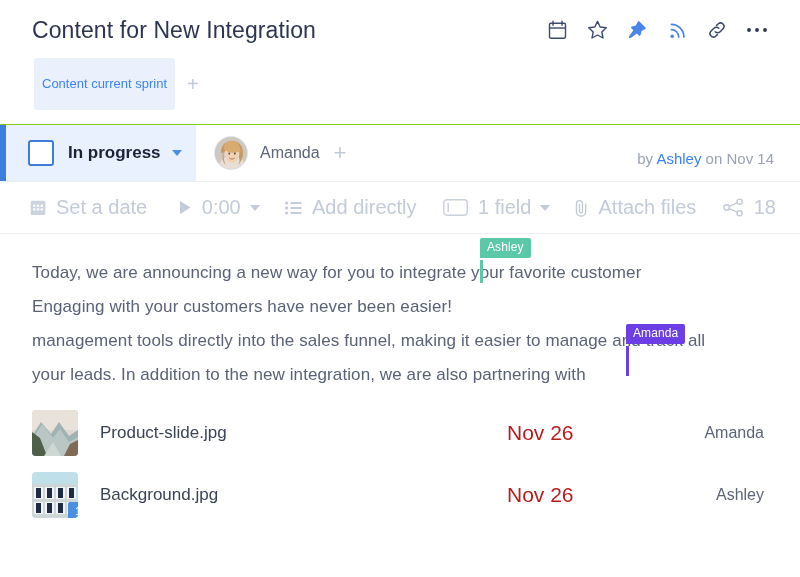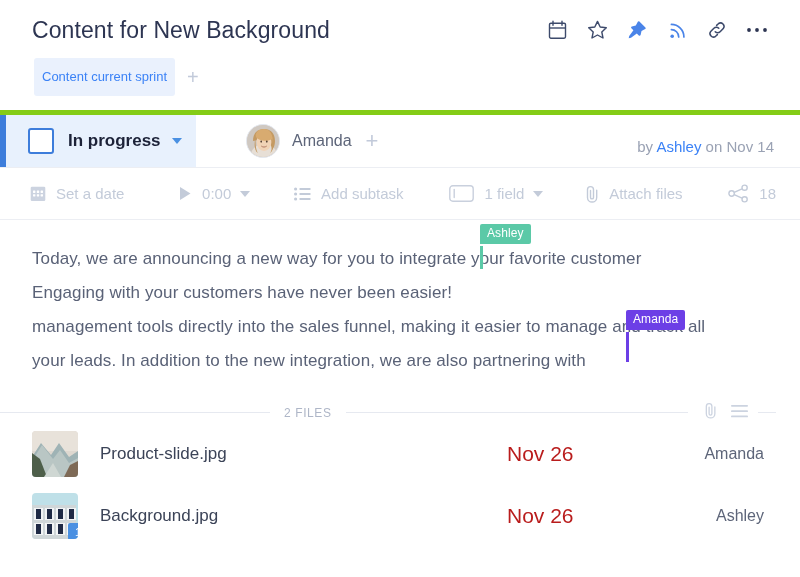--- a/index.html
+++ b/index.html
@@ -18,28 +18,28 @@
     font-size: 23px; color:#2d3552; font-weight:400;
     letter-spacing:0.1px; line-height:32px; white-space:nowrap;
   }
   .header-icons { display:flex; align-items:center; gap:18px; padding-top:5px; padding-right:8px;}
   .hicon { width:22px; height:22px; display:flex; align-items:center; justify-content:center; cursor:pointer; }
   .hicon svg { display:block; }
 
   .tags-row { display:flex; align-items:center; gap:6px; margin-top:12px; margin-left:2px;}
   .tag-chip {
     background:#eaf1fd; color:#3b82f6; font-size:13px;
-    padding:12px 8px; border-radius:3px; line-height:14px; cursor:pointer;
+    padding:19px 8px; border-radius:3px; line-height:14px; cursor:pointer;
   }
   .tag-add { color:#c2cada; font-size:20px; line-height:14px; padding:0 6px; cursor:pointer; font-weight:300;}
 
   
   .statusbar {
     position:relative; margin-top:14px; height:58px; display:flex; align-items:center;
-    border-bottom:1px solid #eceef3; border-top:5px solid #84cc16;gap:32px;
+    border-bottom:1px solid #eceef3; border-top:1px solid #84cc16;
   }
   .status-panel {
     position:relative; height:100%; width:196px; background:#e8f1fd;
     display:flex; align-items:center; padding-left:28px; cursor:pointer;
   }
   .status-accent { position:absolute; left:0; top:0; bottom:0; width:6px; background:#3d7ddb; }
   .status-check {
     width:26px; height:26px; border:2px solid #3d7ddb; border-radius:3px; background:#fff;
     cursor:pointer; flex:none;
   }
@@ -60,21 +60,21 @@
   .assignee-add { color:#c2cada; font-size:22px; margin-left:14px; font-weight:300; cursor:pointer; line-height:18px;}
 
   .meta { margin-left:auto; padding-right:26px; font-size:15px; color:#9aa2b4; white-space:nowrap;margin-top:10px;}
   .meta a { color:#3b82f6; text-decoration:none; }
 
   
   .toolbar {
     height:52px; display:flex; align-items:center;
     border-bottom:1px solid #eceef3; padding-left:30px; padding-right:24px;
   }
-  .tb-item { display:flex; align-items:center; color:#c3cbd9; font-size:15px; cursor:pointer; white-space:nowrap;}
+  .tb-item { display:flex; align-items:center; color:#c3cbd9; font-size:20px; cursor:pointer; white-space:nowrap;}
   .tb-icon { display:flex; align-items:center; justify-content:center; margin-right:10px; }
   .tb-gap1 { width:55px; } .tb-gap2 { width:44px; } .tb-gap3 { width:46px; }
   .tb-gap4 { width:42px; } .tb-gap5 { width:46px; }
 
   
   .content { position:relative; padding:0 32px; }
   .body-text {
     position:relative; font-size:17px; line-height:34px; color:#5a6277;
     padding-top:22px; padding-bottom:10px; letter-spacing:0.1px;
   }
@@ -108,21 +108,21 @@
   .file-owner { font-size:16px; color:#5d6579; margin-left:auto; }
   .file-row-inner { position:relative; display:flex; align-items:center; width:100%; }
 </style>
 </head>
 <body>
 
 <div class="app">
 
   <div class="header">
     <div class="header-row">
-      <div class="page-title">Content for New Background</div>
+      <div class="page-title">Content for New Integration</div>
       <div class="header-icons">
 
         <div class="hicon">
           <svg width="19" height="20" viewBox="0 0 19 20" fill="none" stroke="#3d4a6b" stroke-width="1.4">
             <rect x="1.5" y="3.2" width="16" height="15" rx="1.4"></rect>
             <path d="M5 1.2v4M14 1.2v4" stroke-linecap="round"></path>
             <path d="M1.5 8h16"></path>
           </svg>
         </div>
 
@@ -239,21 +239,21 @@
       <span class="tb-icon">
         <svg width="17" height="14" viewBox="0 0 17 14" fill="#c3cbd9">
           <circle cx="1.6" cy="2" r="1.6"></circle>
             <rect x="5.3" y="1.1" width="11.4" height="1.8" rx=".9"></rect>
           <circle cx="1.6" cy="7" r="1.6"></circle>
             <rect x="5.3" y="6.1" width="11.4" height="1.8" rx=".9"></rect>
           <circle cx="1.6" cy="12" r="1.6"></circle>
             <rect x="5.3" y="11.1" width="11.4" height="1.8" rx=".9"></rect>
         </svg>
       </span>
-      <span>Add subtask</span>
+      <span>Add directly</span>
     </div>
 
     <div class="tb-gap3"></div>
 
     <div class="tb-item">
       <span class="tb-icon">
         <svg width="25" height="17" viewBox="0 0 25 17" fill="none" stroke="#c9d0dd" stroke-width="1.4">
           <rect x=".8" y=".8" width="23.4" height="15.4" rx="3"></rect>
           <path d="M5.2 4.4v8.2" stroke-linecap="round"></path>
         </svg>
@@ -296,40 +296,20 @@
       <div>your leads. In addition to the new integration, we are also partnering with</div>
 
       <div class="cursor-flag" style="left:448px; top:4px; background:#5bc9a7;">Ashley</div>
       <div class="cursor-caret" style="left:448px; top:26px; height:23px; background:#5bc9a7;"></div>
 
       <div class="cursor-flag" style="left:594px; top:90px; background:#6c3fe6;">Amanda</div>
       <div class="cursor-caret" style="left:594px; top:112px; height:30px; background:#6c3fe6;"></div>
     </div>
   </div>
 
-  <div class="files-divider">
-    <div class="fd-line short"></div>
-    <div class="fd-label">2 FILES</div>
-    <div class="fd-line"></div>
-    <div class="fd-icons">
-      <span>
-        <svg width="13" height="17" viewBox="0 0 14 18" fill="none" stroke="#ccd3e0" stroke-width="1.4" stroke-linecap="round">
-          <path d="M11.7 5.2v7.2a4.6 4.6 0 0 1-9.2 0V4.6a3 3 0 0 1 6 0v7.8a1.5 1.5 0 0 1-3 0V5.4"></path>
-        </svg>
-      </span>
-      <span>
-        <svg width="17" height="13" viewBox="0 0 17 13" fill="#ccd3e0">
-          <rect y="0" width="17" height="1.7" rx=".85"></rect>
-          <rect y="5.3" width="17" height="1.7" rx=".85"></rect>
-          <rect y="10.6" width="17" height="1.7" rx=".85"></rect>
-        </svg>
-      </span>
-    </div>
-    <div class="fd-line" style="flex:none;width:18px"></div>
-  </div>
 
   <div class="file-row">
     <div class="file-row-inner">
       <div class="thumb">
         <svg width="46" height="46" viewBox="0 0 46 46">
           <rect width="46" height="46" fill="#ded8d0"></rect>
           <rect width="46" height="20" fill="#e8e2da"></rect>
           <path d="M0 26l9-14 10 12 8-12 10 14 9-6v26H0z" fill="#9fb3b5"></path>
           <path d="M0 30l10-16 11 14 7-9 9 13 9-5v19H0z" fill="#b9c6c4"></path>
           <path d="M0 46V22l8 6 7 18z" fill="#4e5f4a"></path>

